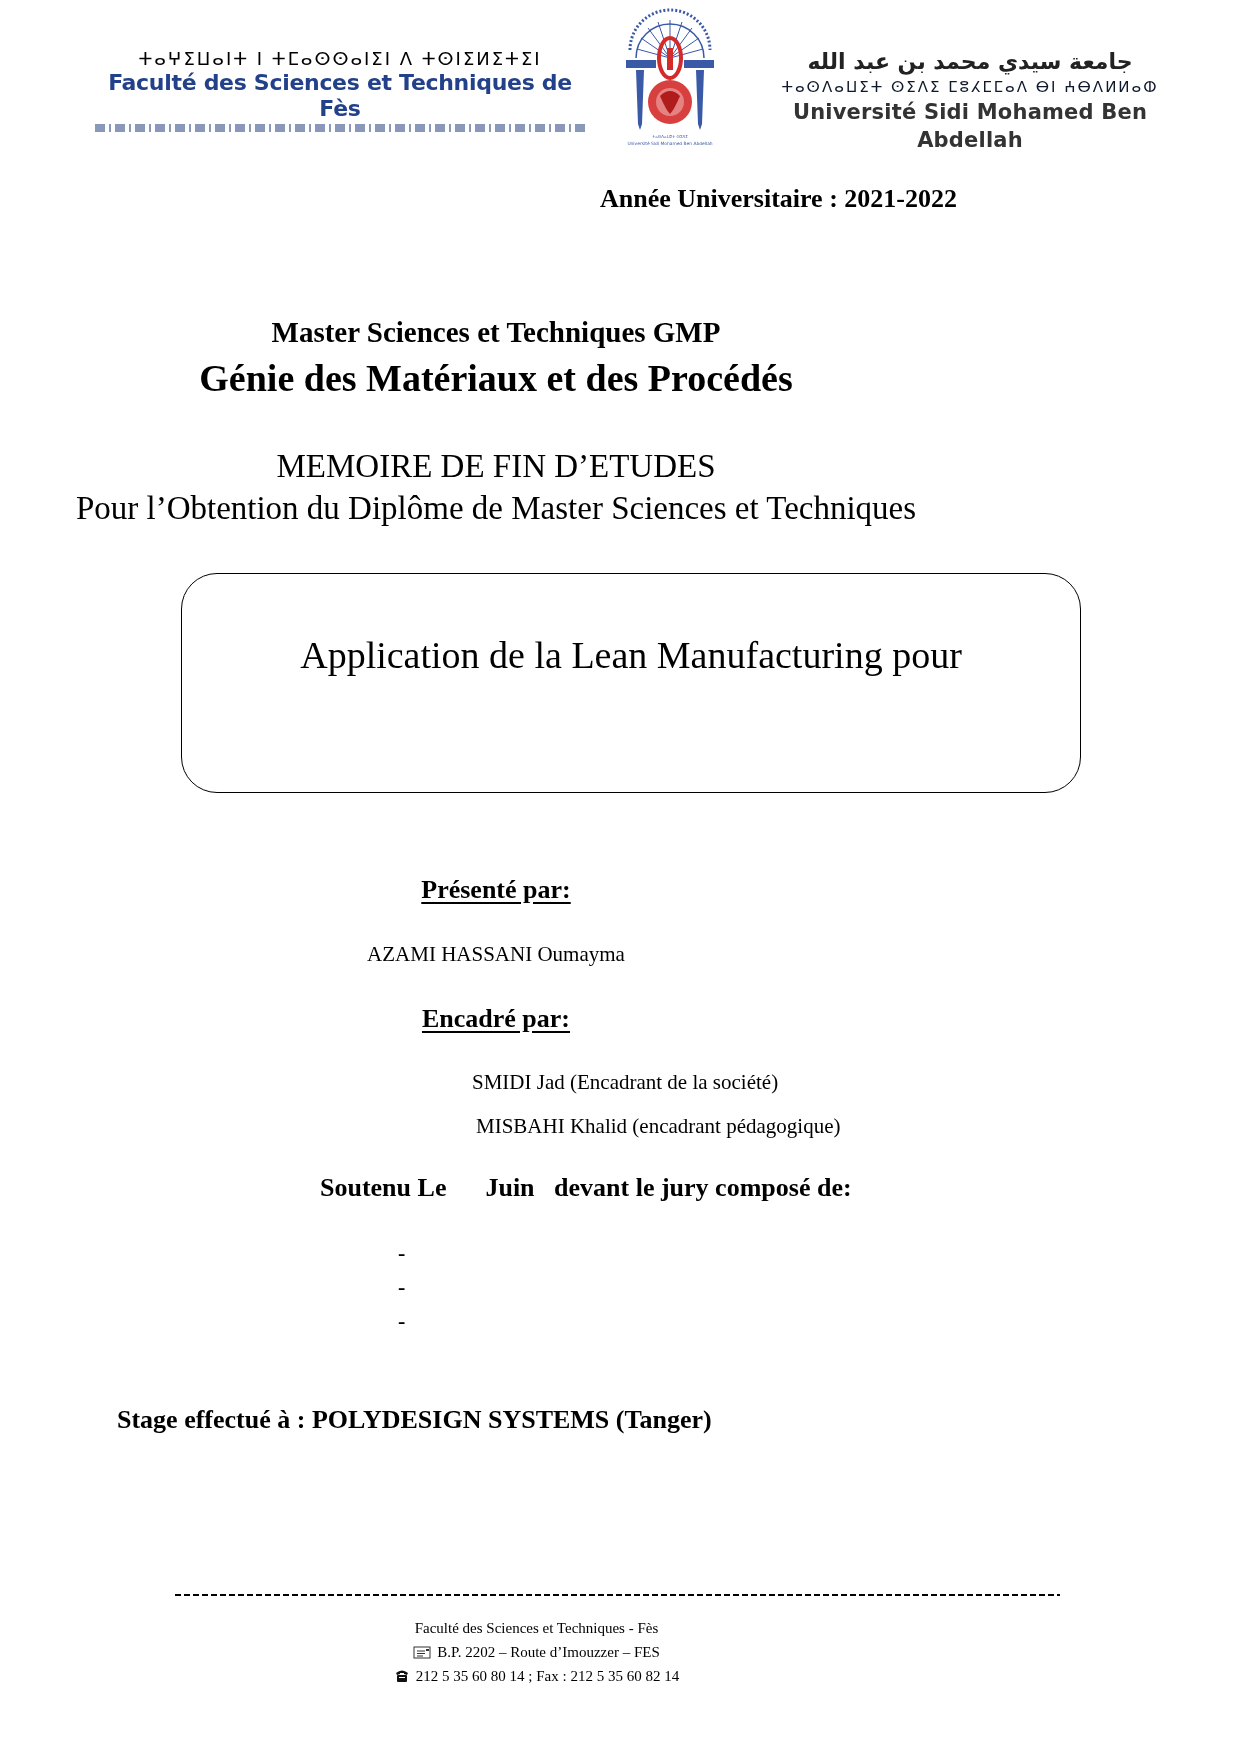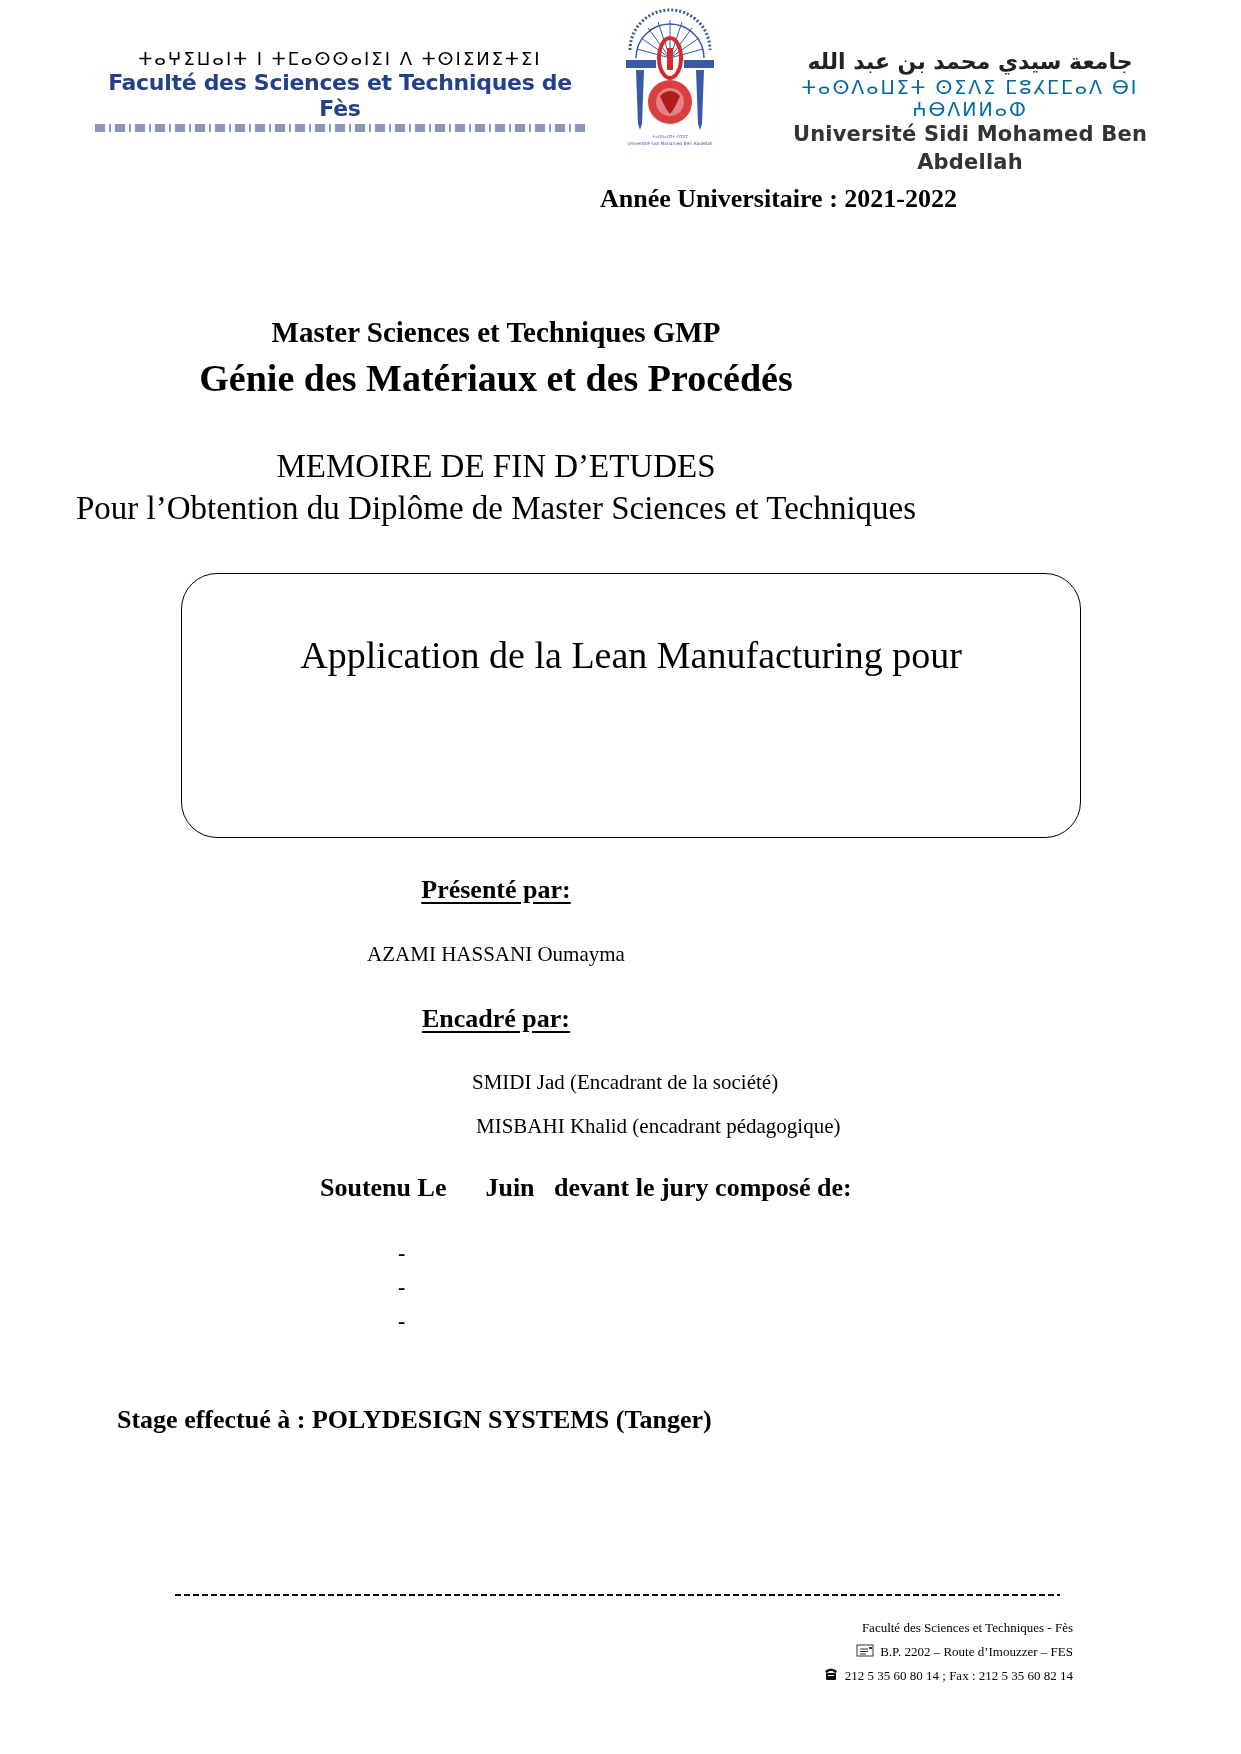--- a/index.html
+++ b/index.html
@@ -11,47 +11,47 @@
   .fst-arabic { font-family:"DejaVu Sans", sans-serif; font-weight:bold; font-size:24px; line-height:28px; color:#23408a; direction:rtl; }
   .fst-tifinagh { font-family:"DejaVu Sans", sans-serif; font-size:18px; line-height:22px; letter-spacing:2px; color:#000000; }
   .fst-french { font-family:"DejaVu Sans", sans-serif; font-weight:bold; font-size:22px; line-height:26px; color:#23408a; letter-spacing:-0.3px; }
   .fst-underline { height:8px; margin-top:2px; background:
       repeating-linear-gradient(90deg, #6c7fa8 0 10px, transparent 10px 14px, #6c7fa8 14px 16px, transparent 16px 20px); opacity:.8; }
 
   .emblem { left:622px; top:6px; width:96px; height:144px; }
 
   .usmba-logo { left:755px; top:48px; width:430px; height:95px; text-align:center; }
   .usmba-arabic { font-family:"DejaVu Sans", sans-serif; font-weight:bold; font-size:22px; line-height:28px; color:#222; direction:rtl; }
-  .usmba-tifinagh { font-family:"DejaVu Sans", sans-serif; font-size:19px; line-height:22px; letter-spacing:2px; color:#0369a1; }
+  .usmba-tifinagh { font-family:"DejaVu Sans", sans-serif; font-size:15px; line-height:22px; letter-spacing:2px; color:#0f172a; }
   .usmba-french { font-family:"DejaVu Sans", sans-serif; font-size:21px; line-height:28px; color:#333; font-weight:bold; letter-spacing:0.2px; }
 
   .annee { left:600px; top:184px; width:515px; text-align:left; font-weight:bold; font-size:26px; }
 
   .center-block { left:0; width:992px; text-align:center; }
   .master { top:316px; font-weight:bold; font-size:29px; }
   .genie { top:356px; font-weight:bold; font-size:38px; }
   .memoire { top:448px; font-size:33px; }
   .obtention { top:490px; font-size:33px; }
 
-  .title-box { left:181px; top:573px; width:900px; height:265px; border:1.5px solid #000; border-radius:36px; box-sizing:border-box; }
+  .title-box { left:181px; top:573px; width:900px; height:220px; border:1.5px solid #000; border-radius:36px; box-sizing:border-box; }
   .title-text { position:absolute; left:0; right:0; top:57px; text-align:center; font-size:38px; line-height:48px; }
 
   .presente-label { top:875px; font-weight:bold; font-size:26px; text-decoration:underline; text-underline-offset:4px; }
   .student { top:942px; font-size:21px; }
   .encadre-label { top:1004px; font-weight:bold; font-size:26px; text-decoration:underline; text-underline-offset:4px; }
   .sup1 { left:472px; top:1070px; font-size:21px; }
   .sup2 { left:476px; top:1114px; font-size:21px; }
 
   .soutenu { left:320px; top:1173px; font-weight:bold; font-size:26px; white-space:pre; }
   .jury-dash { left:398px; font-weight:bold; font-size:22px; }
 
   .stage { left:117px; top:1405px; font-weight:bold; font-size:26px; }
 
   .footer-rule { left:175px; top:1594px; width:885px; height:2px; background:repeating-linear-gradient(90deg,#000 0 6px, transparent 6px 9px); }
-  .footer-line { left:0; width:1073px; text-align:right; font-size:13px; line-height:24px; }
+  .footer-line { left:0; width:1073px; text-align:center; font-size:15px; line-height:24px; }
   .f1 { top:1616px; }
   .f2 { top:1640px; }
   .f3 { top:1664px; }
   .ficon { display:inline-block; vertical-align:middle; margin-right:6px; }
 </style>
 </head>
 <body>
 
 <div class="abs fst-logo">
   <div class="fst-tifinagh">ⵜⴰⵖⵉⵡⴰⵏⵜ ⵏ ⵜⵎⴰⵙⵙⴰⵏⵉⵏ ⴷ ⵜⵙⵏⵉⵍⵉⵜⵉⵏ</div>

